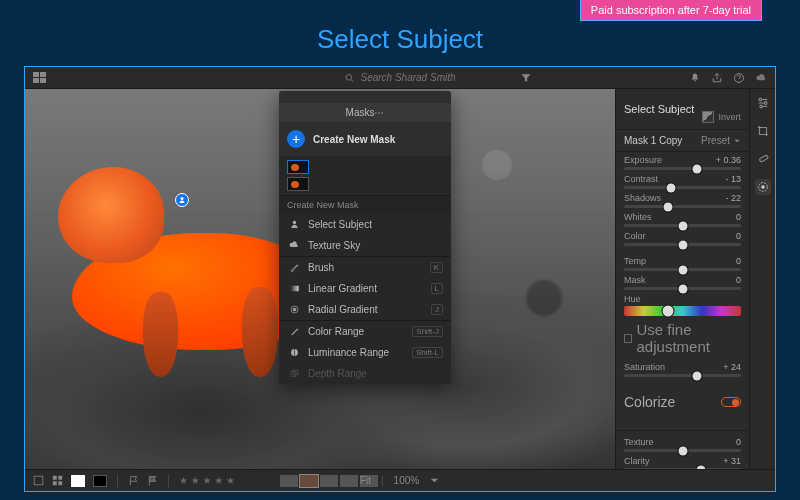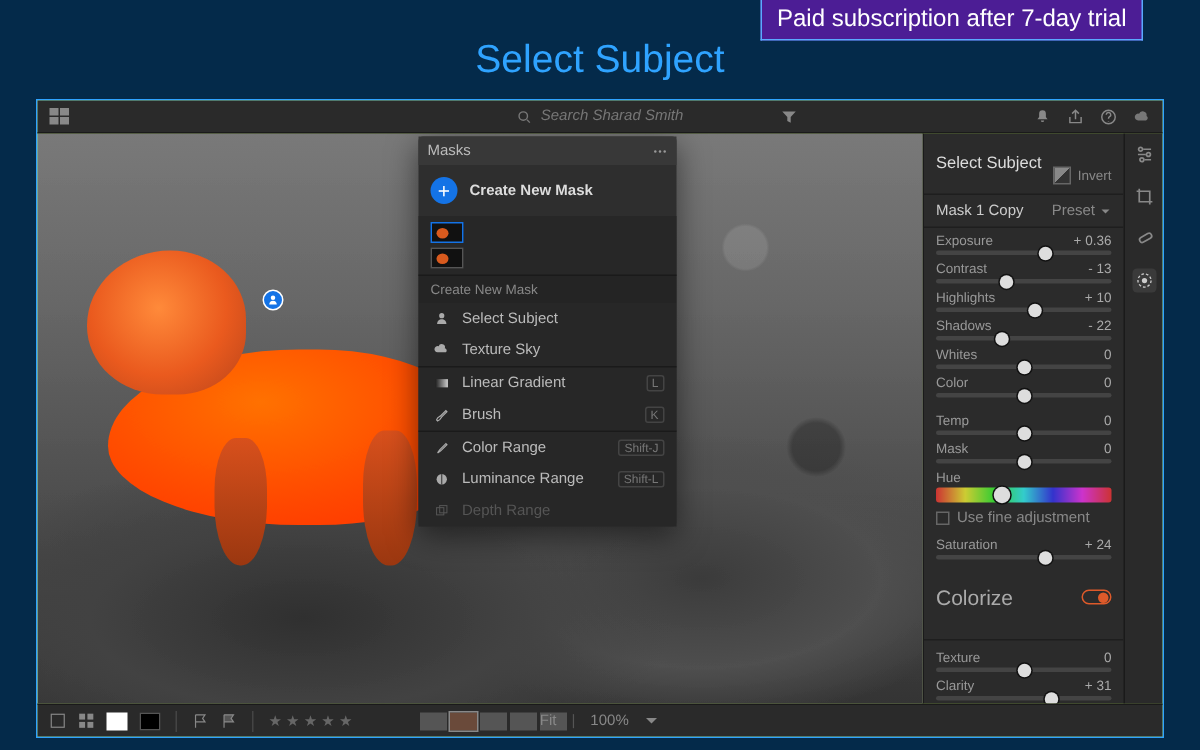--- a/index.html
+++ b/index.html
@@ -1,23 +1,23 @@
 <!DOCTYPE html>
 <html><head>
 <meta charset="utf-8">
 <style>
   * { box-sizing: border-box; margin: 0; padding: 0; font-family: -apple-system, BlinkMacSystemFont, "Segoe UI", sans-serif; }
   html, body { width: 800px; height: 500px; overflow: hidden; }
   body { background: #042a4a; color: #ccc; }
 
-  .trial-badge { position: absolute; top: 0; right: 38px; background: #4c1d95; color: #fff; font-size: 16px; padding: 4px 10px; border: 1px solid #5aa9ff; border-top: none; }
+  .trial-badge { position: absolute; top: 0; right: 38px; background: #ec4899; color: #fff; font-size: 11px; padding: 4px 10px; border: 1px solid #5aa9ff; border-top: none; }
 
   .page-title { text-align: center; color: #2fa3ff; font-size: 26px; font-weight: 400; padding: 24px 0 10px; }
 
-  .app-window { position: absolute; left: 24px; top: 66px; right: 24px; bottom: 8px; background: #bef264; border: 1px solid #2fa3ff; display: flex; flex-direction: column; }
+  .app-window { position: absolute; left: 24px; top: 66px; right: 24px; bottom: 8px; background: #a21caf; border: 1px solid #2fa3ff; display: flex; flex-direction: column; }
 
   .topbar { height: 22px; background: #2a2a2a; display: flex; align-items: center; padding: 0 8px; gap: 6px; border-bottom: 1px solid #1a1a1a; position: relative; }
   .topbar .grid-icon { width: 14px; height: 12px; display: flex; flex-wrap: wrap; gap: 1px; }
   .topbar .grid-icon span { width: 6px; height: 5px; background: #888; }
   .search-box { position: absolute; left: 50%; transform: translateX(-50%); display: flex; align-items: center; gap: 6px; color: #777; font-size: 10px; font-style: italic; }
   .search-box svg { width: 10px; height: 10px; }
   .filter-icon { position: absolute; left: calc(50% + 120px); width: 12px; height: 12px; }
   .topbar-right { margin-left: auto; display: flex; gap: 10px; align-items: center; }
   .topbar-right svg, .topbar-right .ico { width: 12px; height: 12px; color: #888; }
 
@@ -52,21 +52,21 @@
   .subject .arm { position: absolute; left: 30%; top: 62%; width: 10%; height: 32%;
     background: linear-gradient(#d8501c, #9a3710); border-radius: 40% 40% 48% 48%; }
   .subject .arm.r { left: 58%; top: 60%; height: 34%; }
   .subject .tail { position: absolute; left: 74%; top: 52%; width: 26%; height: 12%;
     background: linear-gradient(90deg, #e85a1e, #b2430f 70%, transparent); border-radius: 50%; transform: rotate(-6deg); }
 
   .person-pin { position:absolute; width:14px; height:14px; border-radius:50%; background:#1473e6; border:1.5px solid #fff; display:flex; align-items:center; justify-content:center; }
   .person-pin svg { width:8px; height:8px; fill:#fff; }
 
   .masks-popover { position: absolute; top: 2px; left: calc(100% - 336px); width: 172px; background: #2e2e2e; border-radius: 3px; box-shadow: 0 6px 20px rgba(0,0,0,.5); font-size: 10px; z-index: 5; }
-  .masks-popover .mp-head { display:flex; justify-content:space-between; align-items:center; background:#383838; padding: 4px 6px; color:#bbb; font-weight:500; }
+  .masks-popover .mp-head { display:flex; justify-content:center; align-items:center; background:#383838; padding: 4px 6px; color:#bbb; font-weight:500;margin-top:12px; }
   .mp-head svg { width:10px; height:10px; }
   .mp-row { display:flex; align-items:center; gap:8px; padding: 5px 8px; color:#ddd; }
   .mp-row.create { padding: 8px; }
   .mp-row.create .plus { width:18px; height:18px; border-radius:50%; background:#1473e6; display:flex; align-items:center; justify-content:center; color:#fff; font-size:14px; line-height:1; }
   .mp-sub { background:#272727; }
   .mp-sub .mp-row { color:#bbb; padding-left: 10px; }
   .mp-section { background:#242424; padding: 4px 8px; color:#888; font-size:9px; border-top:1px solid #1a1a1a; }
   .mp-row .kbd { margin-left:auto; font-size:8px; color:#777; border:1px solid #444; padding:0 3px; border-radius:2px; }
   .mp-row.disabled { color:#555; }
   .mp-row svg { width:11px; height:11px; flex-shrink:0; }
@@ -82,21 +82,21 @@
   .panel-head .inv .box { width:12px; height:12px; border:1px solid #666; background:linear-gradient(135deg,#888 50%,#333 50%); }
   .panel-sub { display:flex; align-items:center; padding:5px 8px; color:#ccc; font-size:10px; border-bottom:1px solid #1e1e1e;}
   .panel-sub .preset { margin-left:auto; color:#888; display:flex; gap:3px; align-items:center;padding-left:16px;}
   .slider-row { padding: 3px 8px 1px; }
   .slider-row .lbl { display:flex; justify-content:space-between; font-size:9px; margin-bottom:2px; color:#999;}
   .slider-row .lbl .val { color:#aaa; }
   .slider-track { position:relative; height:3px; background:#444; border-radius:2px; }
   .slider-track .knob { position:absolute; top:50%; width:9px; height:9px; background:#ddd; border-radius:50%; transform:translate(-50%,-50%); box-shadow:0 0 0 1px #111;}
   .slider-track.hue { background: linear-gradient(90deg, #c33, #cc3, #3c3, #3cc, #33c, #c3c, #c33); height:10px; border-radius:2px;}
   .slider-track.hue .knob { width:11px; height:11px; }
-  .check-row { display:flex; align-items:center; gap:5px; padding:4px 8px; font-size:10px; color:#888;}
+  .check-row { display:flex; align-items:center; gap:5px; padding:4px 8px; font-size:15px; color:#888;}
   .check-row .cb { width:9px; height:9px; border:1px solid #666;}
   .toggle-row { display:flex; align-items:center; justify-content:space-between; padding:16px 8px; font-size:14px;}
   .toggle-row .tog { width:20px; height:10px; border:1px solid #de5a2a; border-radius:6px; position:relative;}
   .toggle-row .tog::after{content:"";position:absolute;right:1px;top:0.5px;width:7px;height:7px;border-radius:50%;background:#de5a2a;}
 
   .tool-rail { width: 26px; background:#2a2a2a; border-left:1px solid #1a1a1a; display:flex; flex-direction:column; align-items:center; padding-top:6px; gap:12px;}
   .tool-rail .tool { width:16px; height:16px; display:flex; align-items:center; justify-content:center; color:#888; border-radius:3px;}
   .tool-rail .tool.active { background:#3a3a3a; color:#ccc; }
   .tool-rail .tool svg { width:14px; height:14px; }
 
@@ -199,38 +199,46 @@
           </div>
           <div class="mp-row">
             <svg viewBox="0 0 16 16" fill="#aaa">
                 <path d="M4 10a3 3 0 1 1 1-5.8A3 3 0 0 1 11 6a2.3 2.3 0 0 1 1 4z"></path>
               </svg>
             <span>Texture Sky</span>
           </div>
         </div>
         <div class="mp-sub" style="border-top:1px solid #1a1a1a">
           <div class="mp-row">
+            <svg viewBox="0 0 16 16" fill="none" stroke="#aaa" stroke-width="1.2">
+                <path d="M3 13c1-3 3-3 4-4l5-5 1 1-5 5c-1 1-1 3-4 4z"></path>
+              </svg>
+            <span>Brush</span>
+            <span class="kbd">K</span>
+          </div>
+          <div class="mp-row">
             <svg viewBox="0 0 16 16" fill="#aaa">
                 <rect x="2" y="4" width="12" height="8" fill="url(#g1)"></rect>
                 <defs>
                   <linearGradient id="g1">
                     <stop offset="0" stop-color="#222"></stop>
                     <stop offset="1" stop-color="#ccc"></stop>
                   </linearGradient>
                 </defs>
               </svg>
             <span>Linear Gradient</span>
             <span class="kbd">L</span>
           </div>
           <div class="mp-row">
-            <svg viewBox="0 0 16 16" fill="none" stroke="#aaa" stroke-width="1.2">
-                <path d="M3 13c1-3 3-3 4-4l5-5 1 1-5 5c-1 1-1 3-4 4z"></path>
-              </svg>
-            <span>Brush</span>
-            <span class="kbd">K</span>
+            <svg viewBox="0 0 16 16" fill="none" stroke="#aaa">
+                <circle cx="8" cy="8" r="5"></circle>
+                <circle cx="8" cy="8" r="2" fill="#aaa"></circle>
+              </svg>
+            <span>Radial Gradient</span>
+            <span class="kbd">J</span>
           </div>
         </div>
         <div class="mp-sub" style="border-top:1px solid #1a1a1a">
           <div class="mp-row">
             <svg viewBox="0 0 16 16" fill="none" stroke="#aaa" stroke-width="1.2">
                 <path d="M12 4l-6 6-2 3 3-2 6-6z"></path>
               </svg>
             <span>Color Range</span>
             <span class="kbd">Shift-J</span>
           </div>
@@ -282,29 +290,20 @@
                 <div class="knob" style="left:62%"></div>
               </div>
             </div>
             <div class="slider-row">
               <div class="lbl">
                 <span>Contrast</span>
                 <span class="val">- 13</span>
               </div>
               <div class="slider-track">
                 <div class="knob" style="left:40%"></div>
-              </div>
-            </div>
-            <div class="slider-row">
-              <div class="lbl">
-                <span>Highlights</span>
-                <span class="val">+ 10</span>
-              </div>
-              <div class="slider-track">
-                <div class="knob" style="left:56%"></div>
               </div>
             </div>
             <div class="slider-row">
               <div class="lbl">
                 <span>Shadows</span>
                 <span class="val">- 22</span>
               </div>
               <div class="slider-track">
                 <div class="knob" style="left:38%"></div>
               </div>

